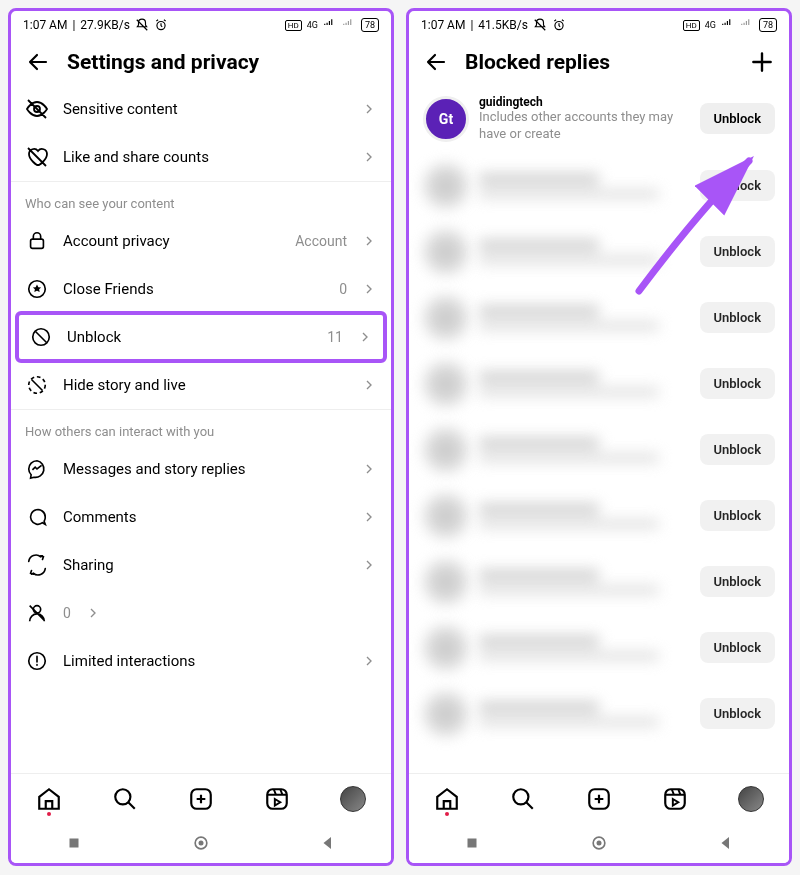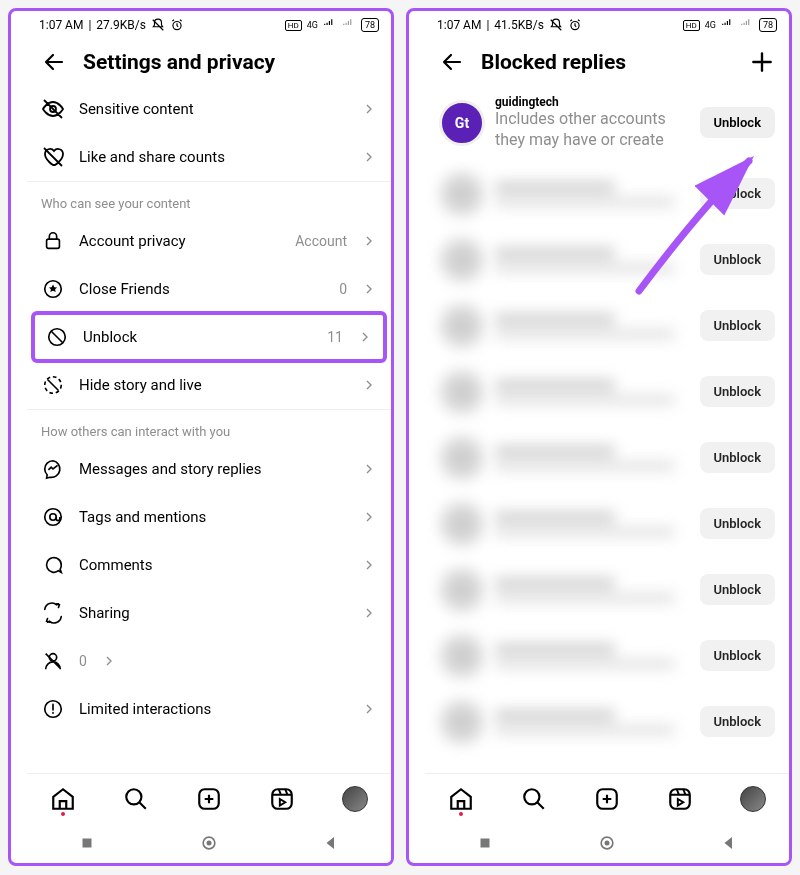--- a/index.html
+++ b/index.html
@@ -1,17 +1,17 @@
 <!DOCTYPE html>
 <html><head>
 <meta charset="utf-8">
 <style>
 * { margin:0; padding:0; box-sizing:border-box; font-family:-apple-system,BlinkMacSystemFont,"Segoe UI",Roboto,sans-serif; }
 body { background:#f5f5f5; display:flex; gap:12px; padding:8px; }
-.phone { width:390px; height:858px; background:#fff; border:3px solid #a855f7; border-radius:8px; overflow:hidden; display:flex; flex-direction:column; position:relative;padding-left:16px; }
+.phone { width:390px; height:858px; background:#fff; border:3px solid #a855f7; border-radius:8px; overflow:hidden; display:flex; flex-direction:column; position:relative; }
 .status-bar { height:28px; display:flex; align-items:center; justify-content:space-between; padding:0 12px; font-size:12px; color:#000; }
 .status-left, .status-right { display:flex; align-items:center; gap:5px; }
 .status-right svg { width:14px; height:14px; }
 .battery-badge { border:1px solid #000; border-radius:3px; font-size:9px; padding:0 3px; line-height:12px; }
 .page-header { display:flex; align-items:center; padding:10px 14px; gap:16px; }
 .page-header .title { font-size:21px; font-weight:700; flex:1; }
 .back-icon, .plus-icon { width:26px; height:26px; display:flex; align-items:center; justify-content:center; }
 .section-label { color:#8e8e8e; font-size:13px; padding:14px 14px 6px; background:#fff; border-top:1px solid #eee; }
 .row { display:flex; align-items:center; padding:12px 14px; gap:14px; }
 .row .icon-slot { width:24px; height:24px; display:flex; align-items:center; justify-content:center; }
@@ -25,21 +25,21 @@
 .sys-nav { display:flex; justify-content:space-around; align-items:center; height:40px; background:#fff; }
 .profile-pic { width:26px; height:26px; border-radius:50%; background:linear-gradient(135deg,#444,#888); border:1px solid #333; }
 .scroll { flex:1; overflow-y:auto; }
 
 
 .account-row { display:flex; align-items:center; padding:10px 14px; gap:10px; }
 .avatar { width:46px; height:46px; border-radius:50%; background:#ddd; flex-shrink:0; }
 .avatar.gt { background:#5b21b6; display:flex; align-items:center; justify-content:center; color:#fff; font-weight:700; font-size:14px; border:3px solid #efefef; }
 .account-info { flex:1; }
 .account-info .uname { font-weight:700; font-size:12px; }
-.account-info .desc { color:#8e8e8e; font-size:16px; line-height:1.3; }
+.account-info .desc { color:#8e8e8e; font-size:13px; line-height:1.3; }
 .unblock-btn { background:#efefef; border:none; border-radius:8px; padding:8px 14px; font-size:13px; font-weight:600; cursor:pointer; }
 .blur-row { filter:blur(8px); opacity:.85; }
 .blur-row .avatar { background:radial-gradient(circle,#bbb,#eee); }
 .arrow-annotation { position:absolute; pointer-events:none; }
 svg { display:block; }
 </style>
 </head>
 <body>
 
 <div class="phone">
@@ -189,35 +189,20 @@
       <span class="label">Messages and story replies</span>
       <span class="chev">
           <svg viewBox="0 0 24 24" width="16" height="16">
             <path d="M9 6l6 6-6 6" stroke="#8e8e8e" stroke-width="2" fill="none"></path>
           </svg>
         </span>
     </div>
     <div class="row">
       <span class="icon-slot">
           <svg viewBox="0 0 24 24" width="22" height="22">
-            <circle cx="12" cy="12" r="9" fill="none" stroke="#000" stroke-width="1.8"></circle>
-            <circle cx="12" cy="12" r="3.5" fill="none" stroke="#000" stroke-width="1.8"></circle>
-            <path d="M15.5 12v2a2 2 0 004 0v-2" fill="none" stroke="#000" stroke-width="1.8"></path>
-          </svg>
-        </span>
-      <span class="label">Tags and mentions</span>
-      <span class="chev">
-          <svg viewBox="0 0 24 24" width="16" height="16">
-            <path d="M9 6l6 6-6 6" stroke="#8e8e8e" stroke-width="2" fill="none"></path>
-          </svg>
-        </span>
-    </div>
-    <div class="row">
-      <span class="icon-slot">
-          <svg viewBox="0 0 24 24" width="22" height="22">
             <path d="M21 12a8 8 0 10-3 6.2L21 20l-1.2-3.3A8 8 0 0021 12z" fill="none" stroke="#000" stroke-width="1.8"></path>
           </svg>
         </span>
       <span class="label">Comments</span>
       <span class="chev">
           <svg viewBox="0 0 24 24" width="16" height="16">
             <path d="M9 6l6 6-6 6" stroke="#8e8e8e" stroke-width="2" fill="none"></path>
           </svg>
         </span>
     </div>

